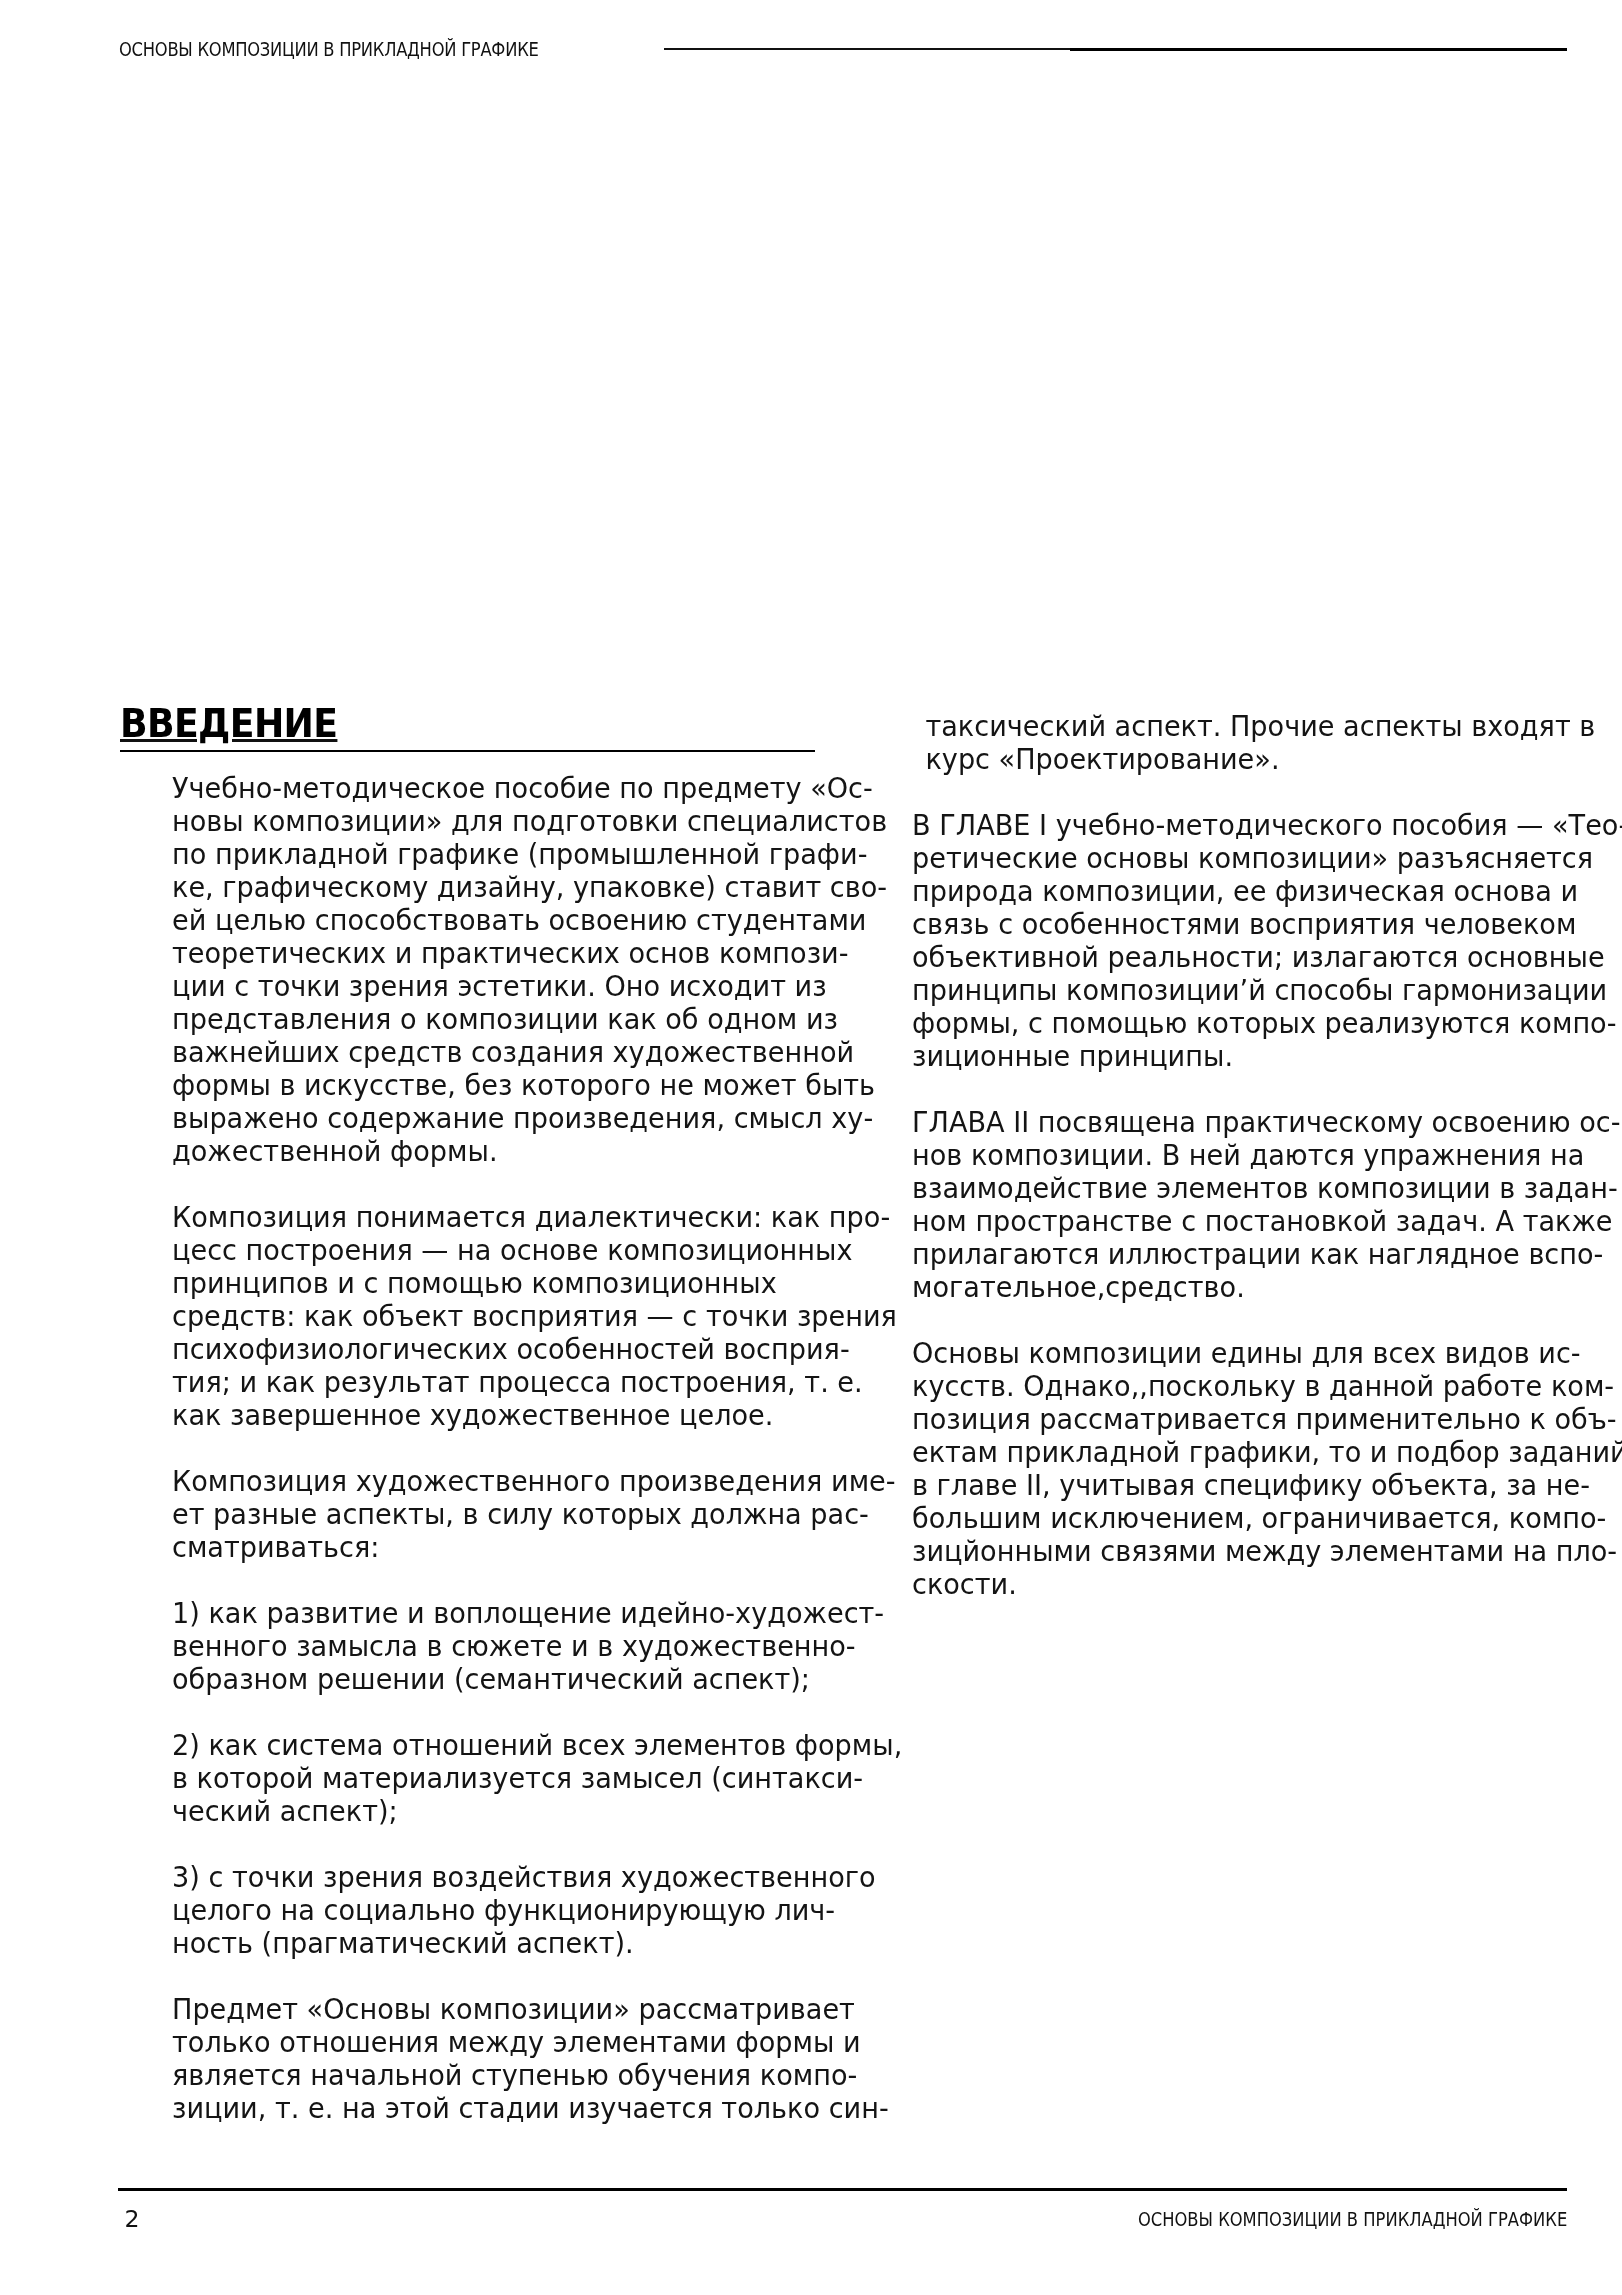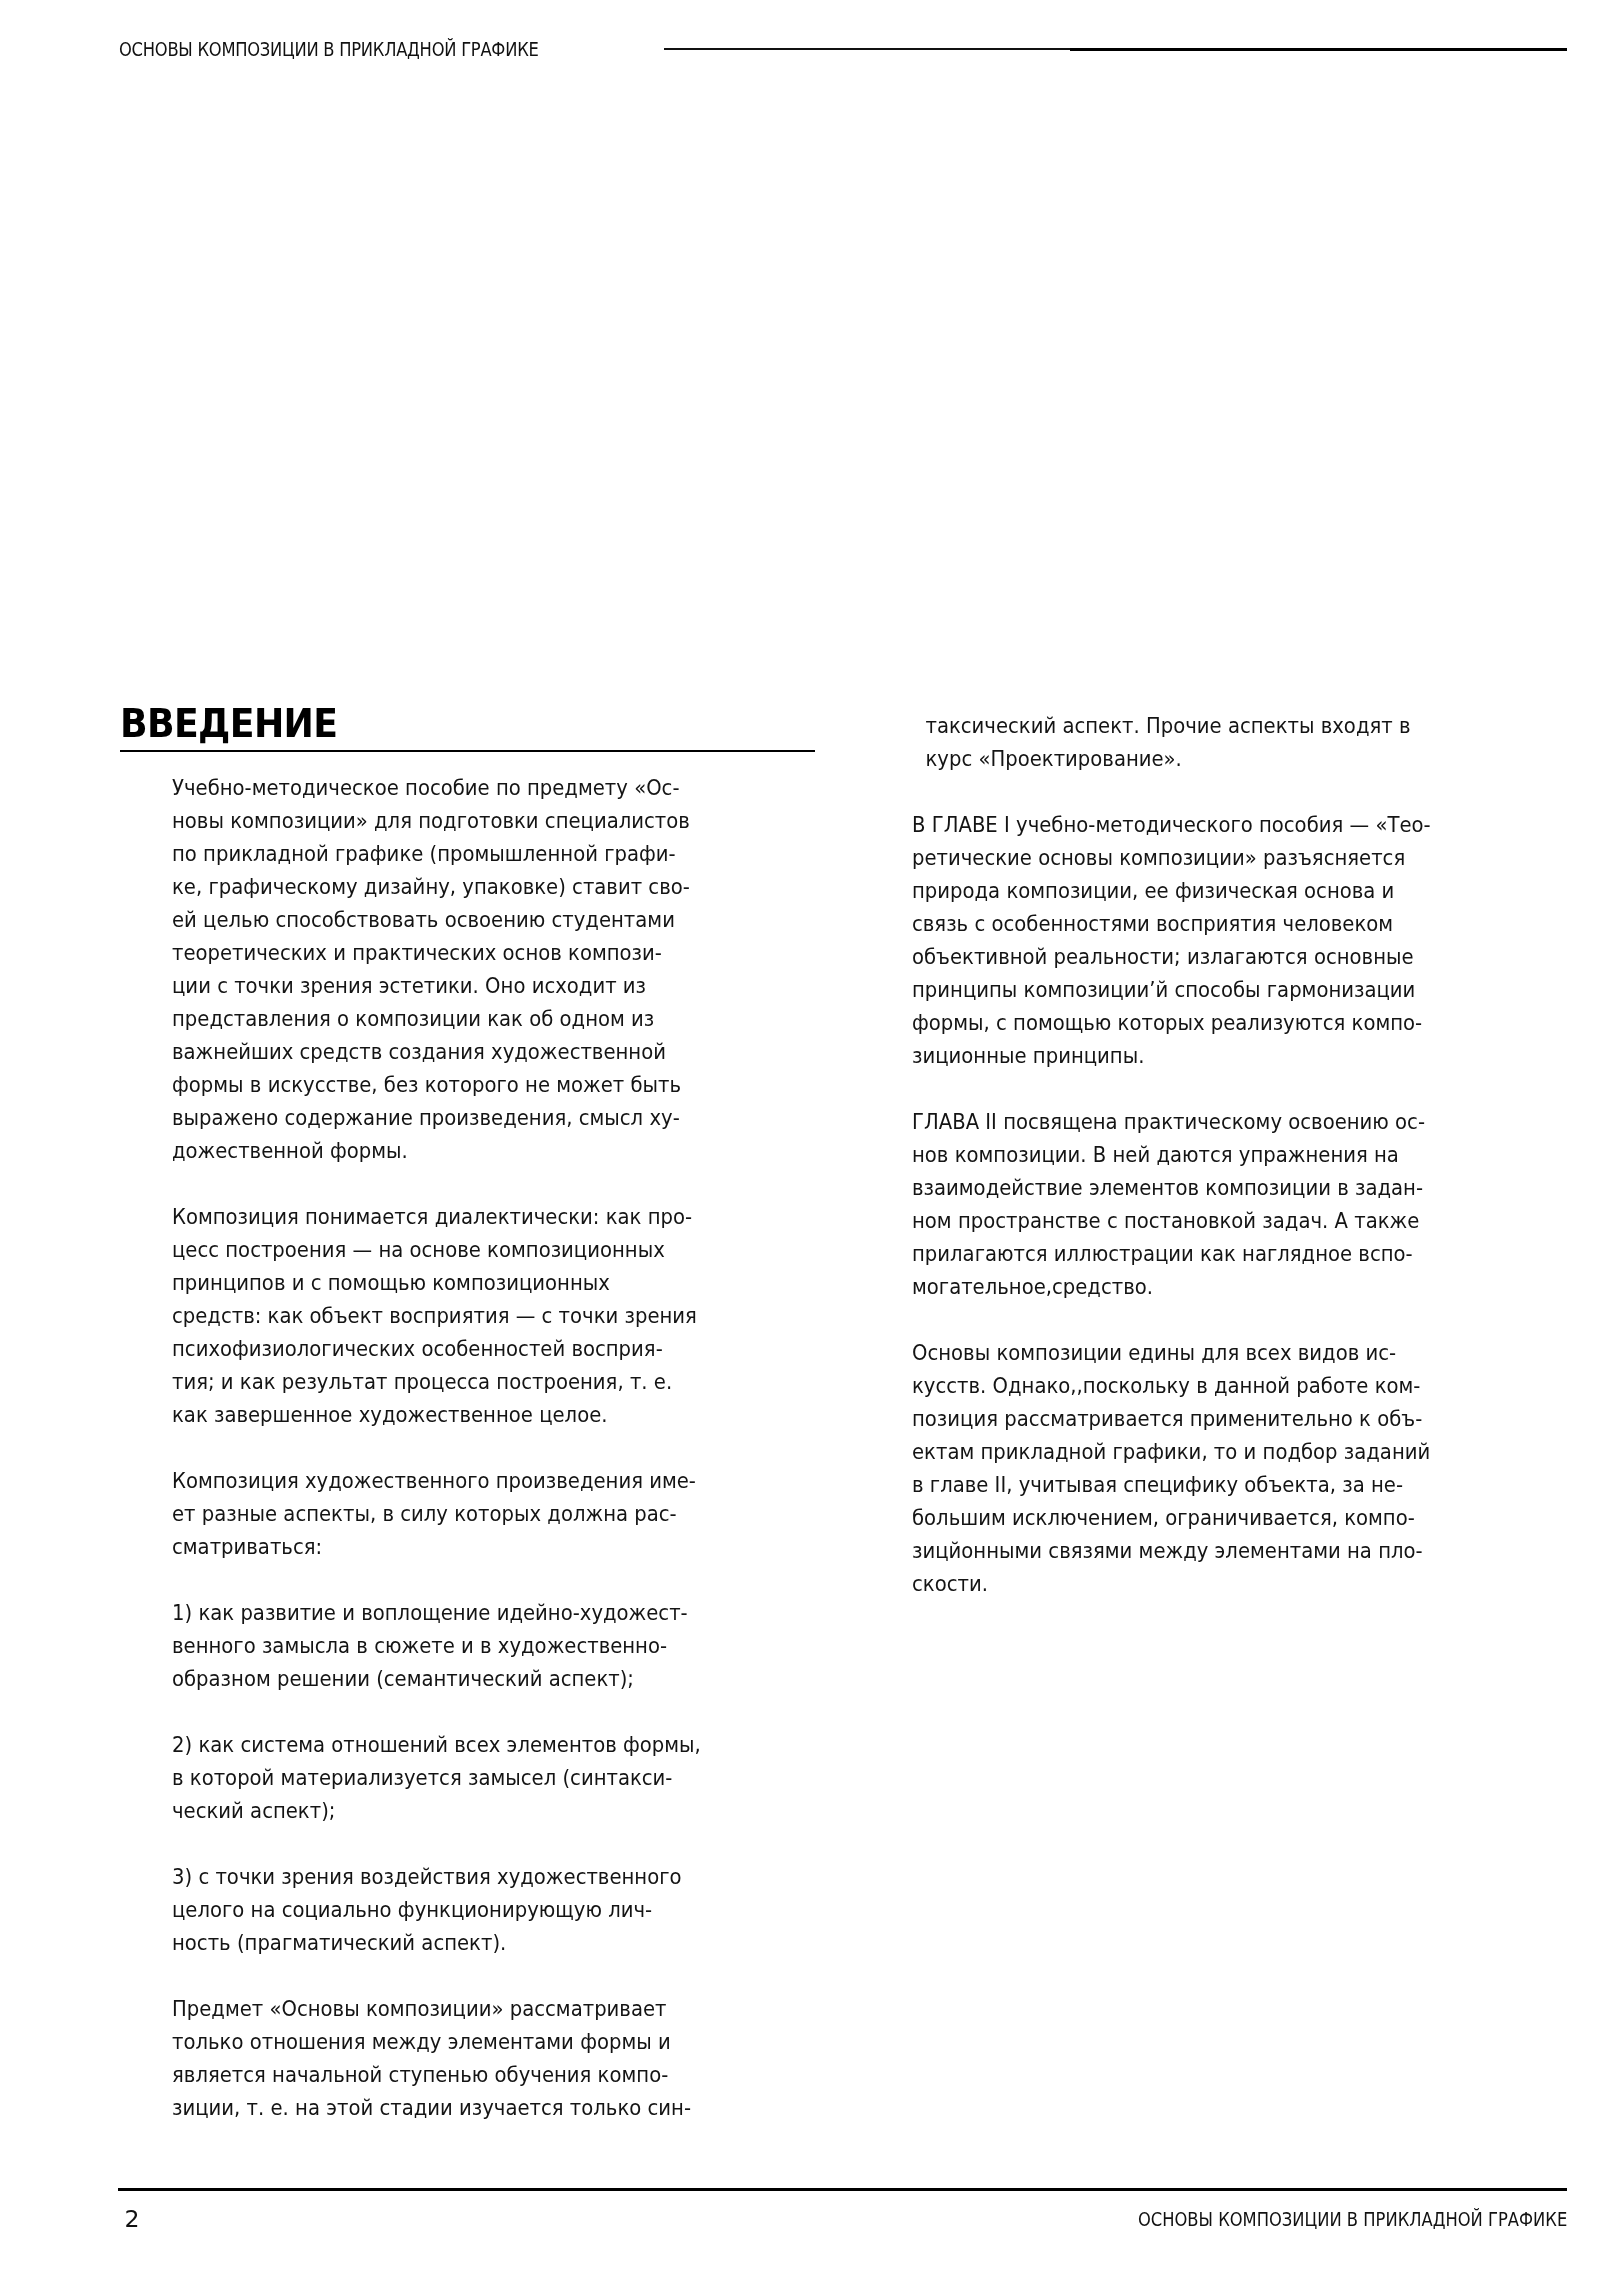--- a/index.html
+++ b/index.html
@@ -48,20 +48,21 @@
       top: 0;
       height: 3.3px;
       background: #000;
     }
 
     .section-heading {
       position: absolute;
       left: 120px;
       top: 699px;
       width: 695px;
+      text-decoration: underline;
     }
     .section-heading h1 {
       margin: 0;
       font-family: "DejaVu Sans", sans-serif;
       font-weight: bold;
       font-size: 39px;
       line-height: 50px;
       letter-spacing: -0.7px;
       transform: scaleX(0.93);
       transform-origin: left center;
@@ -69,21 +70,21 @@
     }
     .section-heading .heading-rule {
       height: 2px;
       background: #000;
       margin-top: 1.3px;
       width: 695px;
     }
 
     .column {
       position: absolute;
-      font-size: 21px;
+      font-size: 29px;
       line-height: 33px;
       color: #141414;
     }
     .column.left {
       left: 172px;
       top: 772px;
       width: 654px;
     }
     .column.right {
       left: 912px;

